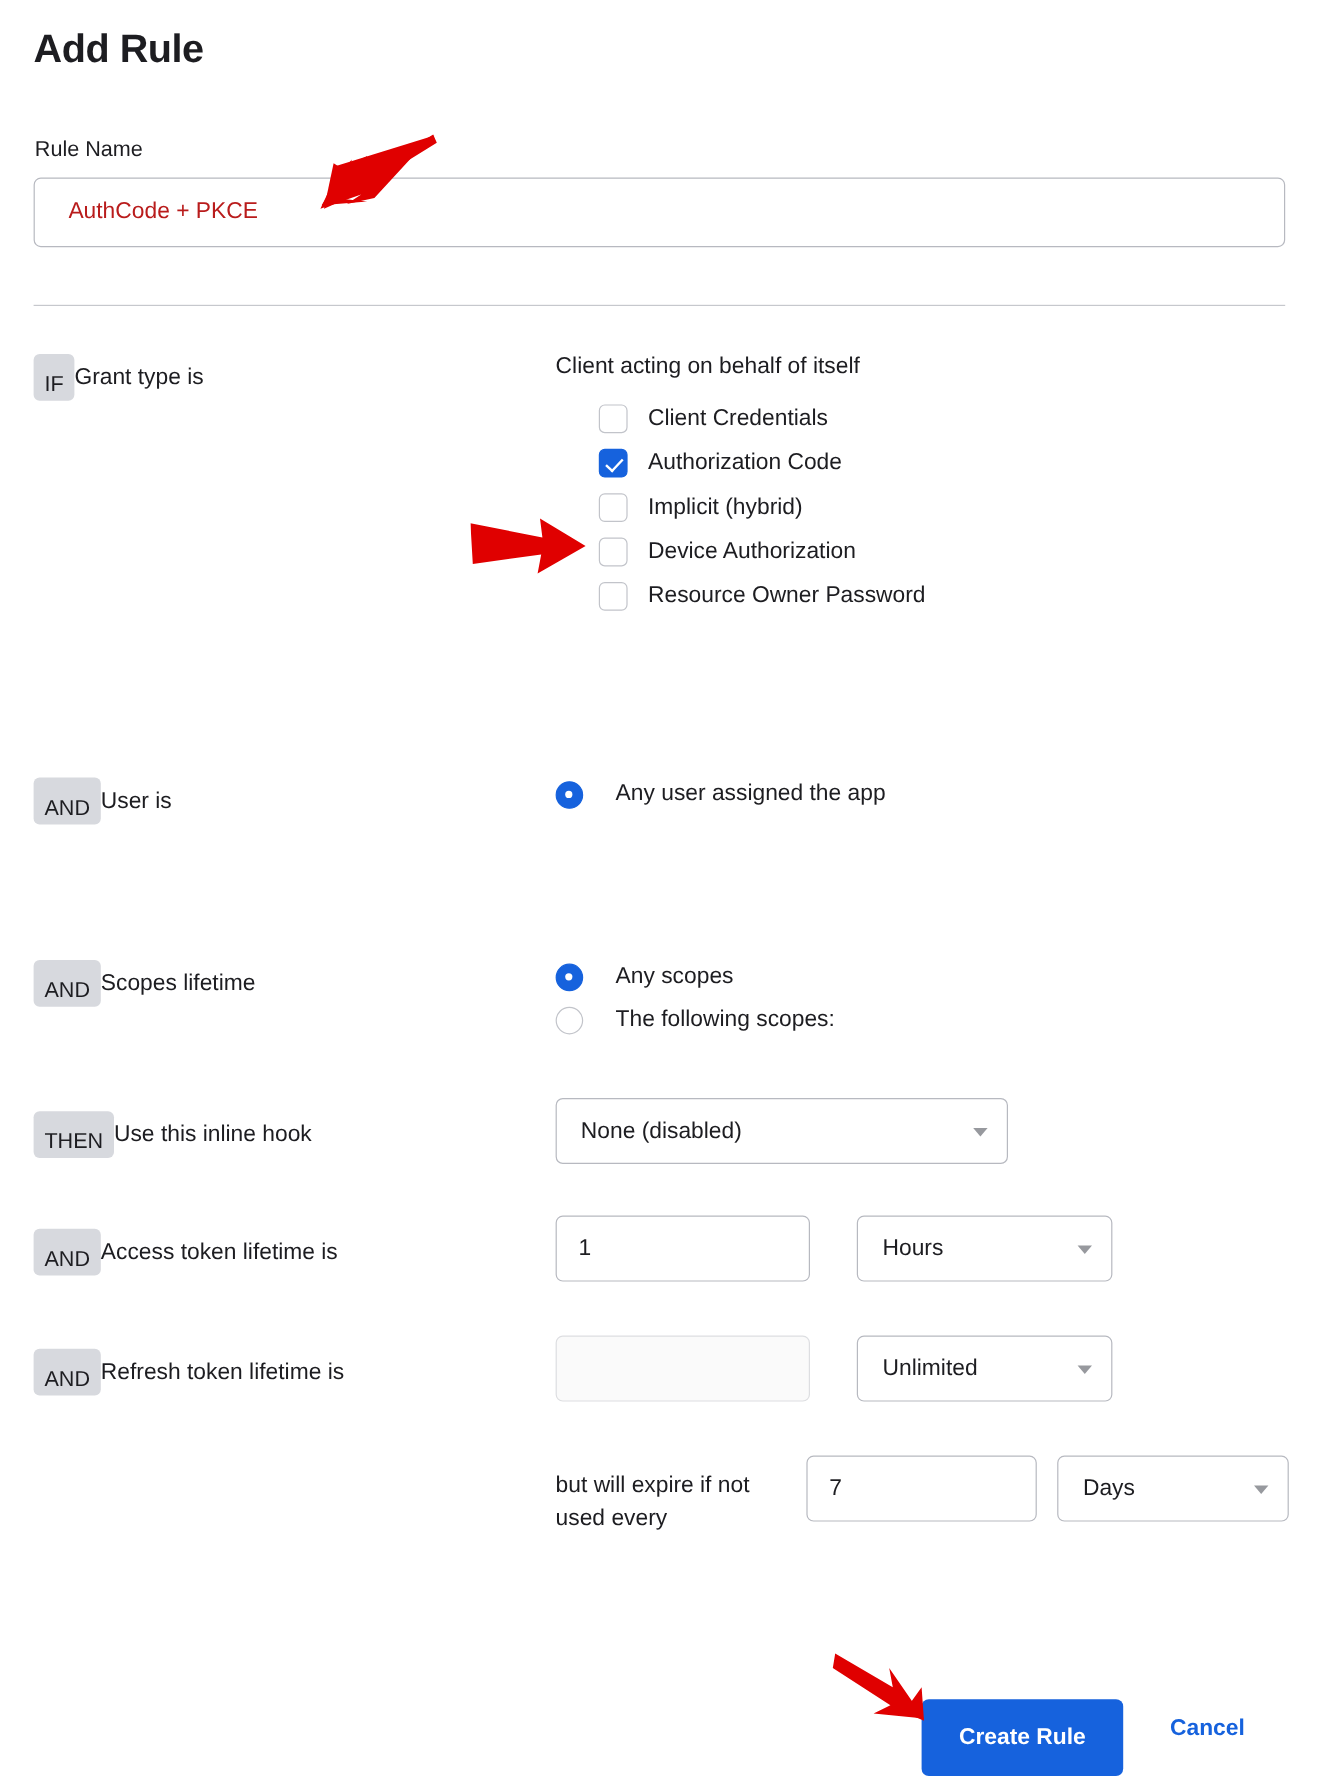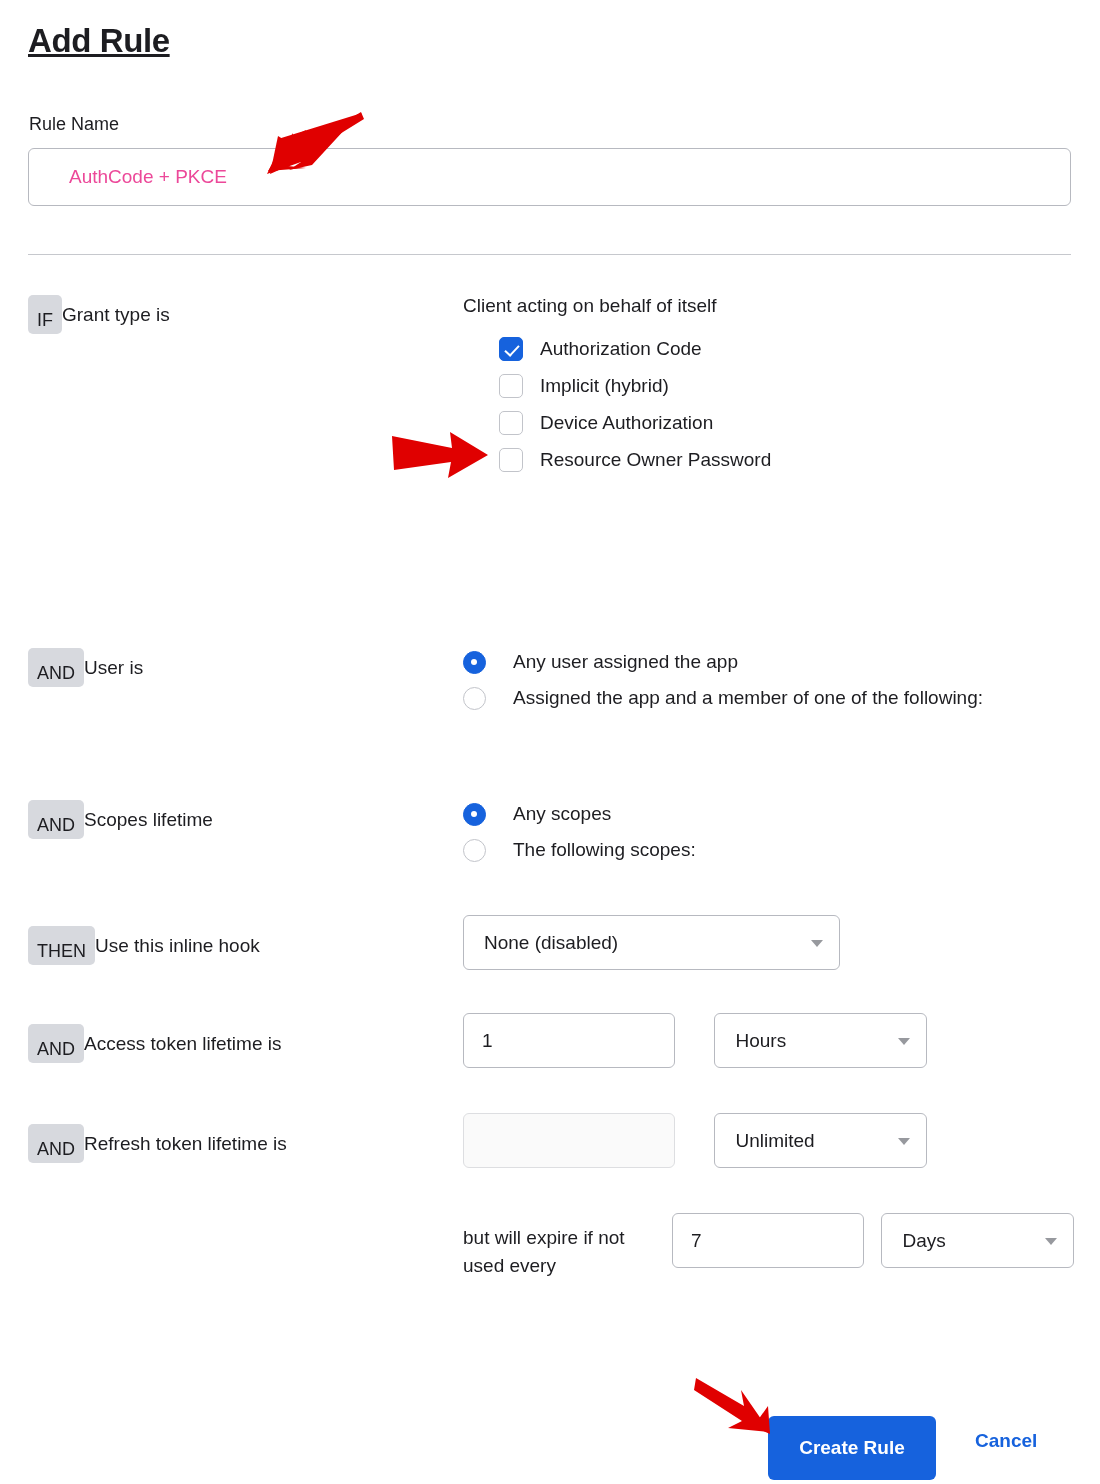--- a/index.html
+++ b/index.html
@@ -17,41 +17,40 @@
   .page { position: relative; width: 1100px; height: 1484px; }
 
   
   .page-title {
     position: absolute;
     left: 28px; top: 22px;
     font-size: 33px;
     font-weight: bold;
     letter-spacing: -0.4px;
     color: #1d1d21;
-    text-decoration: underline;
   }
 
   
   .rule-name-label {
     position: absolute;
     left: 29px; top: 114px;
     font-size: 18px;
     color: #1d1d21;
   }
   .rule-name-input {
     position: absolute;
     left: 28px; top: 148px;
     width: 1043px; height: 58px;
     border: 1px solid #b7b9c0;
     border-radius: 6px;
     background: #fff;
     font-family: "Liberation Sans", sans-serif;
     font-size: 19px;
-    color: #ec4899;
-    padding: 0 40px;
+    color: #b91c1c;
+    padding: 0 28px;
     outline: none;
   }
 
   .divider {
     position: absolute;
     left: 28px; top: 254px;
     width: 1043px; height: 1px;
     background: #c6c8cd;
   }
 
@@ -248,20 +247,24 @@
 
   <div class="divider"></div>
 
   <div class="row" style="top:295px;">
     <div class="label-cell">
       <span class="badge">IF</span><span class="row-label">Grant type is</span>
     </div>
     <div class="control-cell">
       <div class="group-heading">Client acting on behalf of itself</div>
 
+      <div class="check-line">
+        <span class="cb"></span>
+        <span class="check-label">Client Credentials</span>
+      </div>
 
 
       <div class="check-line">
         <span class="cb checked"></span>
         <span class="check-label">Authorization Code</span>
       </div>
       <div class="check-line">
         <span class="cb"></span>
         <span class="check-label">Implicit (hybrid)</span>
       </div>
@@ -277,24 +280,20 @@
   </div>
 
   <div class="row" style="top:648px;">
     <div class="label-cell">
       <span class="badge">AND</span><span class="row-label">User is</span>
     </div>
     <div class="control-cell">
       <div class="radio-line">
         <span class="rd selected"></span>
         <span class="radio-label">Any user assigned the app</span>
-      </div>
-      <div class="radio-line">
-        <span class="rd"></span>
-        <span class="radio-label">Assigned the app and a member of one of the following:</span>
       </div>
     </div>
   </div>
 
   <div class="row" style="top:800px;">
     <div class="label-cell">
       <span class="badge">AND</span><span class="row-label">Scopes lifetime</span>
     </div>
     <div class="control-cell">
       <div class="radio-line">

